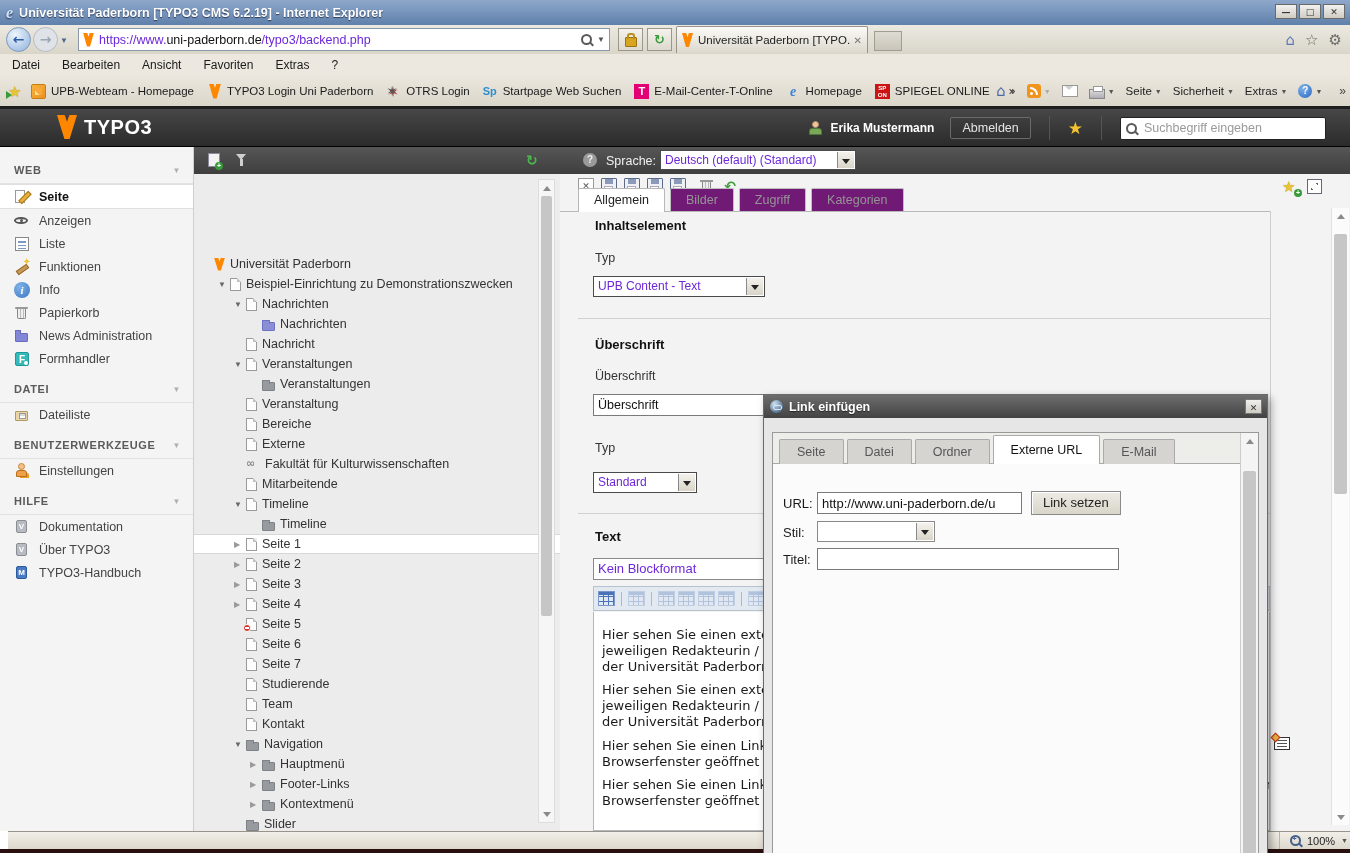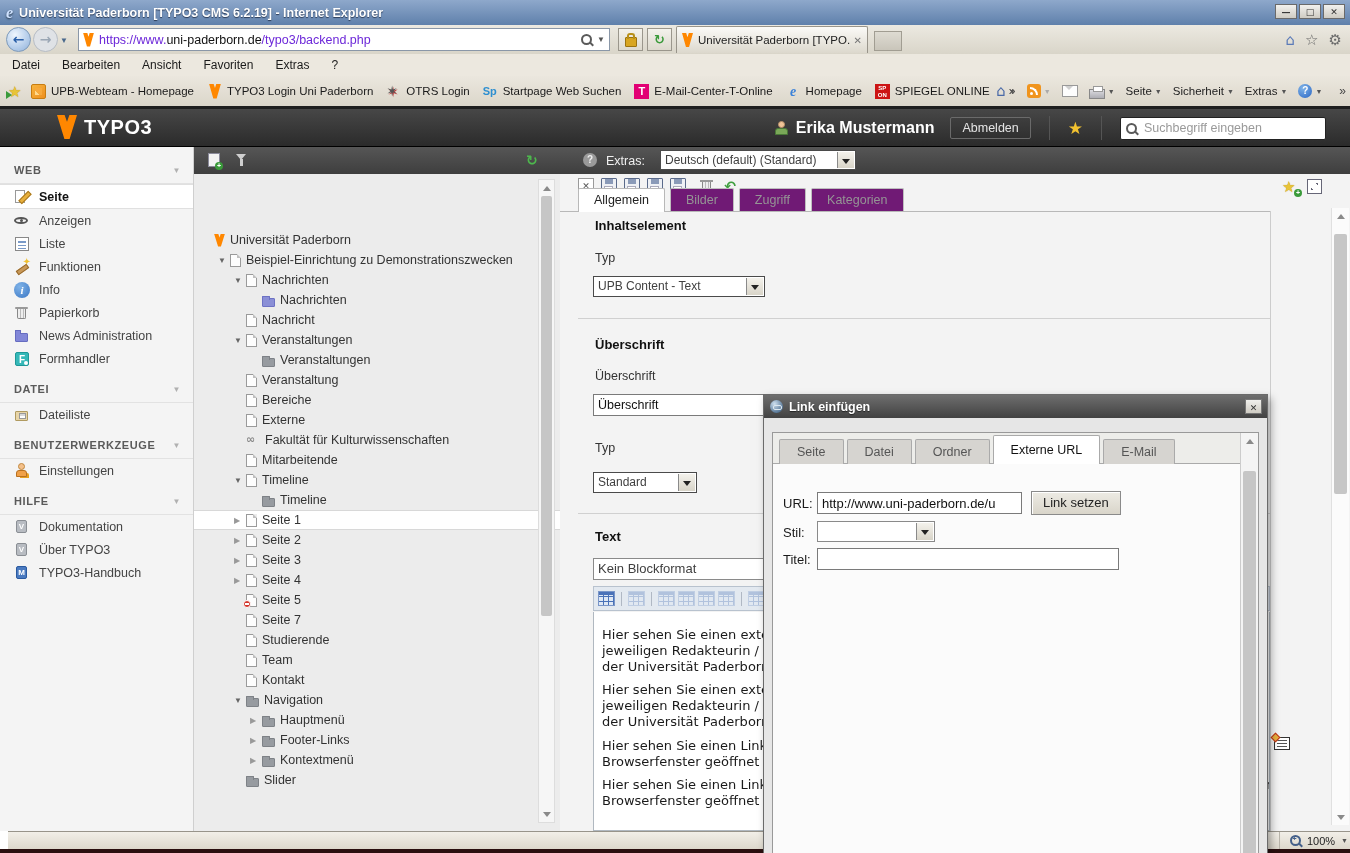--- a/index.html
+++ b/index.html
@@ -83,21 +83,21 @@
   .cb-help::before{content:"?";color:#fff;font:bold 10px/14px "Liberation Sans",sans-serif;display:block;text-align:center}
   
   #typo3bar{position:absolute;left:0;top:109px;width:100%;height:38px;background:linear-gradient(#474747,#2b2b2b);border-bottom:1px solid #000;box-sizing:border-box}
   #t3logo{position:absolute;left:57px;top:6px;display:flex;align-items:center;gap:7px}
   .t3mark{width:20px;height:24px;background:#ff8700;clip-path:polygon(0 0,38% 0,50% 28%,62% 0,100% 0,63% 100%,37% 100%)}
   #t3logo-text{color:#fff;font-weight:bold;font-size:20px;letter-spacing:.5px}
   #t3right{position:absolute;right:24px;top:0;height:38px;display:flex;align-items:center}
   .person{width:15px;height:14px;position:relative;margin-right:7px}
   .person::before{content:"";position:absolute;left:4px;top:0;width:7px;height:7px;background:#f0c498;border:1px solid #b8906a;border-radius:50%;box-sizing:border-box}
   .person::after{content:"";position:absolute;left:1px;top:7px;width:13px;height:7px;background:#7aa858;border:1px solid #4a7838;border-radius:3px 3px 0 0;box-sizing:border-box}
-  #username{color:#fff;font-weight:bold;font-size:16px}
+  #username{color:#fff;font-weight:bold;font-size:12px}
   #logout-btn{margin-left:16px;padding:3px 11px;border:1px solid #6a6a6a;border-radius:2px;color:#e4e4e4;font-size:12.5px;background:linear-gradient(#3e3e3e,#303030)}
   .t3sep{width:1px;height:24px;background:#555;margin:0 18px}
   .t3star::before{content:"★";color:#f2c230;font-size:17px}
   #t3search{width:206px;height:23px;background:#fff;border:1px solid #222;border-radius:2px;display:flex;align-items:center;padding:0 5px;box-sizing:border-box;gap:5px}
   #t3search input{border:none;outline:none;flex:1;font-size:12.5px;color:#555;font-family:"Liberation Sans",sans-serif;background:transparent}
   #t3search input::placeholder{color:#9a9a9a}
   
   #workspace{position:absolute;left:0;top:147px;width:100%;bottom:22px;background:#fff}
   
   #modulemenu{position:absolute;left:0;top:0;width:194px;bottom:0;background:#f4f4f4;border-right:1px solid #cfcfcf;box-sizing:border-box;padding-top:4px;overflow:hidden}
@@ -137,28 +137,28 @@
   .tt-newpage{position:absolute;left:14px;top:6px;width:12px;height:14px;background:#f2f2f2;border:1px solid #8a8a9a;box-sizing:border-box}
   .tt-newpage::after{content:"+";position:absolute;right:-4px;bottom:-4px;color:#fff;background:#3a9a3a;border-radius:50%;width:8px;height:8px;font:bold 7px/8px "Liberation Sans",sans-serif;text-align:center}
   .tt-filter{position:absolute;left:42px;top:7px;width:0;height:0;border:5px solid transparent;border-top:6px solid #cfcfcf}
   .tt-filter::after{content:"";position:absolute;left:-1.5px;top:-1px;width:3px;height:7px;background:#cfcfcf}
   .tt-refresh{position:absolute;left:332px;top:5px;color:#4db84d;font:bold 14px/16px "DejaVu Sans",sans-serif}
   .tt-refresh::before{content:"↻"}
   .tt-help{position:absolute;left:389px;top:6px;width:14px;height:14px;border-radius:50%;background:#9a9a9a}
   .tt-help::before{content:"?";color:#f0f0f0;font:bold 10px/14px "Liberation Sans",sans-serif;display:block;text-align:center}
   #sprache-label{position:absolute;left:412px;top:7px;color:#f0f0f0;font-size:12.5px}
   
-  .fsel{background:#fff;border:1px solid #4a4a4a;position:relative;height:20px;box-sizing:border-box;font-size:12px;color:#404040}
+  .fsel{background:#fff;border:1px solid #4a4a4a;position:relative;height:20px;box-sizing:border-box;font-size:12px;color:#6d28d9}
   .fsel .fsel-v{position:absolute;left:4px;right:20px;top:0;line-height:18px;white-space:nowrap;overflow:hidden}
   .fsel .fsel-b{position:absolute;right:1px;top:1px;bottom:1px;width:16px;background:linear-gradient(#f4f2ec,#d8d4c8);border-left:1px solid #8a8a8a}
   .fsel .fsel-b::before{content:"";position:absolute;left:4px;top:7px;border:4px solid transparent;border-top:5px solid #222}
   #sprache-select{position:absolute;left:466px;top:3px;width:196px}
   
   #treepanel{position:absolute;left:194px;top:27px;width:366px;bottom:0;background:#ececec;overflow:hidden}
-  #tree-rows{padding-top:56px}
+  #tree-rows{padding-top:80px}
   .tree-row{display:flex;align-items:center;height:20px;font-size:12.5px;color:#333;white-space:nowrap;box-sizing:border-box}
   .tree-row.selected{background:#fff;border-top:1px solid #d8d8d8;border-bottom:1px solid #d8d8d8}
   .t-exp{width:12px;flex:none;font-size:8px;color:#666;text-align:left}
   .exp-open::before{content:"▼"} .exp-closed::before{content:"▶";color:#999}
   .tic{flex:none;position:relative;margin-right:5px;display:inline-block}
   .tic-typo3{width:11px;height:13px;background:#ff8700;clip-path:polygon(0 0,38% 0,50% 30%,62% 0,100% 0,63% 100%,37% 100%)}
   .tic-page{width:11px;height:13px;background:#fdfdfd;border:1px solid #9a9a9a;box-sizing:border-box}
   .tic-page::before{content:"";position:absolute;top:-1px;right:-1px;border-style:solid;border-width:0 4px 4px 0;border-color:#ececec #ececec #c0c0c0 #c0c0c0}
   .tic-folder{width:13px;height:9px;background:#979ba0;border:1px solid #7e8287;border-radius:1px;margin-top:4px;box-sizing:border-box}
   .tic-folder::before{content:"";position:absolute;top:-3px;left:-1px;width:6px;height:3px;background:#979ba0;border:1px solid #7e8287;border-bottom:none;border-radius:1px 1px 0 0}
@@ -475,21 +475,21 @@
         <span class="mi mi-manual"></span>
         <span class="mm-label">TYPO3-Handbuch</span>
       </div>
     </div>
 
   <div id="darktoolbar">
     <span class="tt-newpage"></span>
     <span class="tt-filter"></span>
     <span class="tt-refresh"></span>
     <span class="tt-help"></span>
-    <span id="sprache-label">Extras:</span>
+    <span id="sprache-label">Sprache:</span>
     <span id="sprache-select" class="fsel">
       <span class="fsel-v">Deutsch (default) (Standard)</span>
       <span class="fsel-b"></span>
     </span>
   </div>
 
   <div id="treepanel">
     <div id="tree-rows">
         <div class="tree-row" style="padding-left: 8px;">
           <span class="t-exp"></span>
@@ -580,20 +580,25 @@
           <span class="t-exp exp-closed"></span>
           <span class="tic tic-page"></span>
           <span class="t-label">Seite 4</span>
         </div>
         <div class="tree-row" style="padding-left: 40px;">
           <span class="t-exp"></span>
           <span class="tic tic-page tic-hidden">
             <span class="tic-badge"></span>
           </span>
           <span class="t-label">Seite 5</span>
+        </div>
+        <div class="tree-row" style="padding-left: 40px;">
+          <span class="t-exp"></span>
+          <span class="tic tic-page"></span>
+          <span class="t-label">Seite 6</span>
         </div>
         <div class="tree-row" style="padding-left: 40px;">
           <span class="t-exp"></span>
           <span class="tic tic-page"></span>
           <span class="t-label">Seite 7</span>
         </div>
         <div class="tree-row" style="padding-left: 40px;">
           <span class="t-exp"></span>
           <span class="tic tic-page"></span>
           <span class="t-label">Studierende</span>

